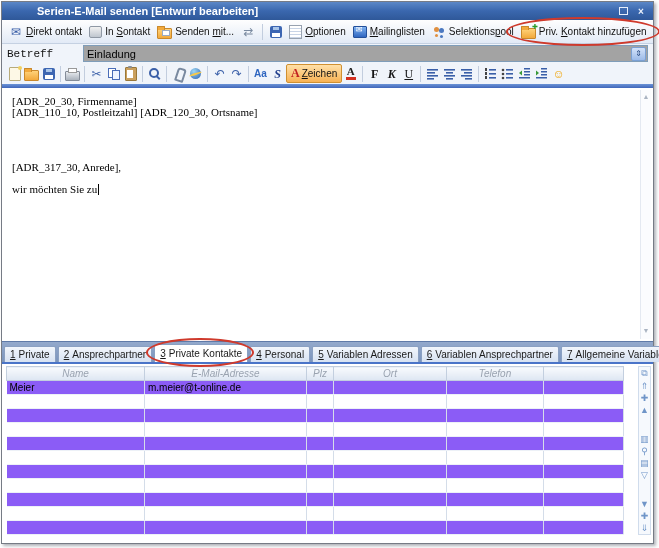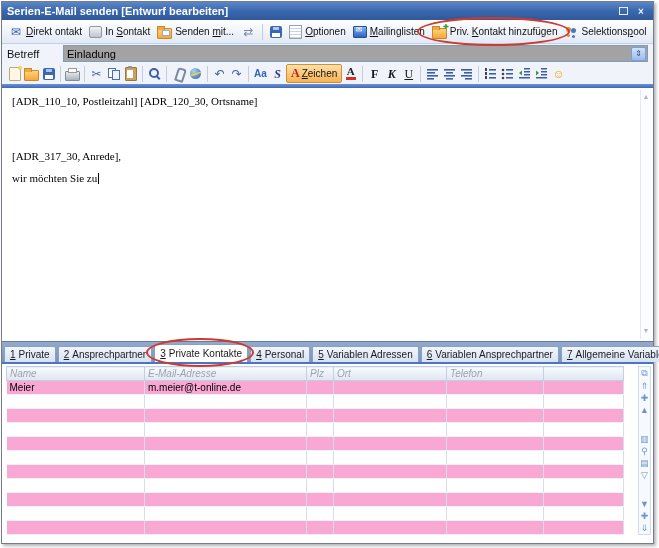--- a/index.html
+++ b/index.html
@@ -2,33 +2,33 @@
 <html><head>
 <meta charset="utf-8">
 <style>
   html,body{margin:0;padding:0;background:#ffffff;}
   body{width:659px;height:548px;position:relative;font-family:"Liberation Sans",sans-serif;}
   .window{position:absolute;left:1px;top:1px;width:653px;height:543px;border:1px solid #767b85;
     box-shadow:2px 2px 3px rgba(110,115,125,.55);display:flex;flex-direction:column;background:#f0f4fa;box-sizing:border-box;}
   
   .titlebar{height:18px;flex:none;background:linear-gradient(#5b87c7,#3a67ae 50%,#2f5899);
     display:flex;align-items:center;padding:0 5px;color:#fff;}
-  .title{font-size:11px;font-weight:bold;white-space:nowrap;}
+  .title{font-size:11px;font-weight:bold;white-space:nowrap;margin-left:30px;}
   .winbtns{margin-left:auto;display:flex;gap:4px;align-items:center;}
   .wbtn{width:14px;height:13px;display:flex;align-items:center;justify-content:center;color:#eaf1fc;font-size:10px;font-weight:bold;cursor:default;}
   .sqico{width:7px;height:6px;border:1px solid #e6eefb;display:block;}
   
   .toolbar{height:23px;flex:none;background:linear-gradient(#fefefe,#e2eaf6);border-bottom:1px solid #c5d1e2;
     display:flex;align-items:center;padding:0 4px;gap:1px;font-size:10px;color:#111;}
   .tbtn{display:flex;align-items:center;gap:3px;padding:2px 3px;border-radius:2px;position:relative;white-space:nowrap;}
   .tsep{width:1px;height:16px;background:#c2cdde;margin:0 3px;flex:none;}
   .acc{text-decoration:underline;}
   
   .subjectrow{height:19px;flex:none;display:flex;align-items:center;padding:0 5px;font-size:11px;background:#f0f4fa;}
-  .subjlabel{width:56px;flex:none;color:#111;}
+  .subjlabel{width:76px;flex:none;color:#111;font-family:Liberation Mono, monospace;}
   .subjinput{flex:1;height:15px;background:#a3a3a3;border:1px solid #7f9db9;display:flex;align-items:center;padding:0 1px 0 3px;font-size:11px;color:#000;}
   .dropbtn{margin-left:auto;width:13px;height:12px;background:linear-gradient(#d3e2f9,#9dbbe8);border:1px solid #7aa0d4;border-radius:2px;
     color:#2a4a80;font-size:8px;display:flex;align-items:center;justify-content:center;flex:none;}
   
   .fmtbar{height:21px;flex:none;display:flex;align-items:center;padding:0 4px;background:#f0f4fa;gap:0;}
   .fbtn{min-width:17px;height:17px;display:flex;align-items:center;justify-content:center;border-radius:2px;position:relative;flex:none;}
   .blueband{height:4px;flex:none;background:linear-gradient(#6b93d6,#4066ba);}
   
   .ic{width:14px;height:14px;display:inline-flex;align-items:center;justify-content:center;font-size:11px;flex:none;position:relative;line-height:1;}
   .g-blue{color:#3a5fa8;font-size:12px;}
@@ -88,23 +88,23 @@
     display:flex;align-items:flex-end;padding:0 2px;gap:2px;}
   .tab{height:15px;display:flex;align-items:center;padding:0 5px;font-size:10px;white-space:nowrap;
     background:linear-gradient(#f2f6fc,#d7e2f2);border:1px solid #8aa0c2;border-bottom:none;border-radius:2px 2px 0 0;color:#1a1a1a;position:relative;}
   .tab.selected{background:#fff;height:17px;}
   .tab .num{text-decoration:underline;margin-right:3px;}
   .bluesep{height:2px;flex:none;background:#4a74c8;}
   
   .tablewrap{height:179px;flex:none;background:#fff;position:relative;padding:2px 16px 0 4px;box-sizing:border-box;}
   table{border-collapse:collapse;table-layout:fixed;font-size:10px;}
   th{height:13px;background:linear-gradient(#f8fafd,#dde6f2);border:1px solid #c3cfdf;font-style:italic;font-weight:normal;
-    color:#9aa3b0;text-align:left;padding:0 3px;overflow:hidden;white-space:nowrap;}
+    color:#9aa3b0;text-align:center;padding:0 3px;overflow:hidden;white-space:nowrap;}
   td{height:13px;border-right:1px solid #d4dde9;border-bottom:1px solid #edf1f7;padding:0 3px;color:#000;overflow:hidden;white-space:nowrap;}
-  tr.alt td{background:#f9a8d4;}
+  tr.alt td{background:#8b5cf6;}
   .navstrip{position:absolute;right:2px;top:2px;bottom:8px;width:13px;background:#f6f9fd;border:1px solid #d0dcec;
     display:flex;flex-direction:column;justify-content:space-between;align-items:center;color:#6f95c8;font-size:9px;padding:1px 0;box-sizing:border-box;}
   .navgrp{display:flex;flex-direction:column;align-items:center;gap:1px;}
   .navico{height:11px;display:flex;align-items:center;justify-content:center;width:100%;}
   
   .ellipse{position:absolute;border:2px solid #cf3a2c;border-radius:50%;pointer-events:none;z-index:50;}
   .ellipse-tb{left:-12px;right:-10px;top:-5px;bottom:-5px;}
   .ellipse-tab{left:-9px;right:-7px;top:-7px;bottom:-5px;}
 </style>
 </head>
@@ -143,27 +143,27 @@
       </div>
       <div class="tbtn">
         <span class="ic ic-notepad"></span>
         <span class="tlab"><span class="acc">O</span><span>ptionen</span></span>
       </div>
       <div class="tbtn">
         <span class="ic ic-maillist"></span>
         <span class="tlab"><span class="acc">M</span><span>ailinglisten</span></span>
       </div>
       <div class="tbtn">
+        <span class="ic ic-people"></span>
+        <span class="tlab"><span>Selektions</span><span class="acc">p</span><span>ool</span></span>
+      </div>
+      <div class="tbtn">
         <span class="ic ic-folder ic-contactadd"></span>
         <span class="tlab"><span>Priv. </span><span class="acc">K</span><span>ontakt hinzufügen</span></span>
         <span class="ellipse ellipse-tb" style="border-color: rgb(207, 58, 44);"></span>
-      </div>
-      <div class="tbtn">
-        <span class="ic ic-people"></span>
-        <span class="tlab"><span>Selektions</span><span class="acc">p</span><span>ool</span></span>
       </div>
     </div>
 
   <div class="subjectrow">
     <span class="subjlabel">Betreff</span>
     <span class="subjinput">
       <span>Einladung</span>
       <span class="dropbtn">⇕</span>
     </span>
   </div>
@@ -331,20 +331,21 @@
         </span>
       </div>
       <div class="fbtn">
         <span class="ic g-smiley">☺</span>
       </div>
     </div>
   <div class="blueband"></div>
 
   <div class="bodyarea">
     <div id="body-lines">
+        <div class="line">[ADR_20_30, Firmenname]</div>
         <div class="line">[ADR_110_10, Postleitzahl] [ADR_120_30, Ortsname]</div>
         <div class="line"></div>
         <div class="line"></div>
         <div class="line"></div>
         <div class="line"></div>
         <div class="line">[ADR_317_30, Anrede],</div>
         <div class="line"></div>
         <div class="line">wir möchten Sie zu<span class="cursor"></span></div>
       </div>
     <div class="vscroll">

